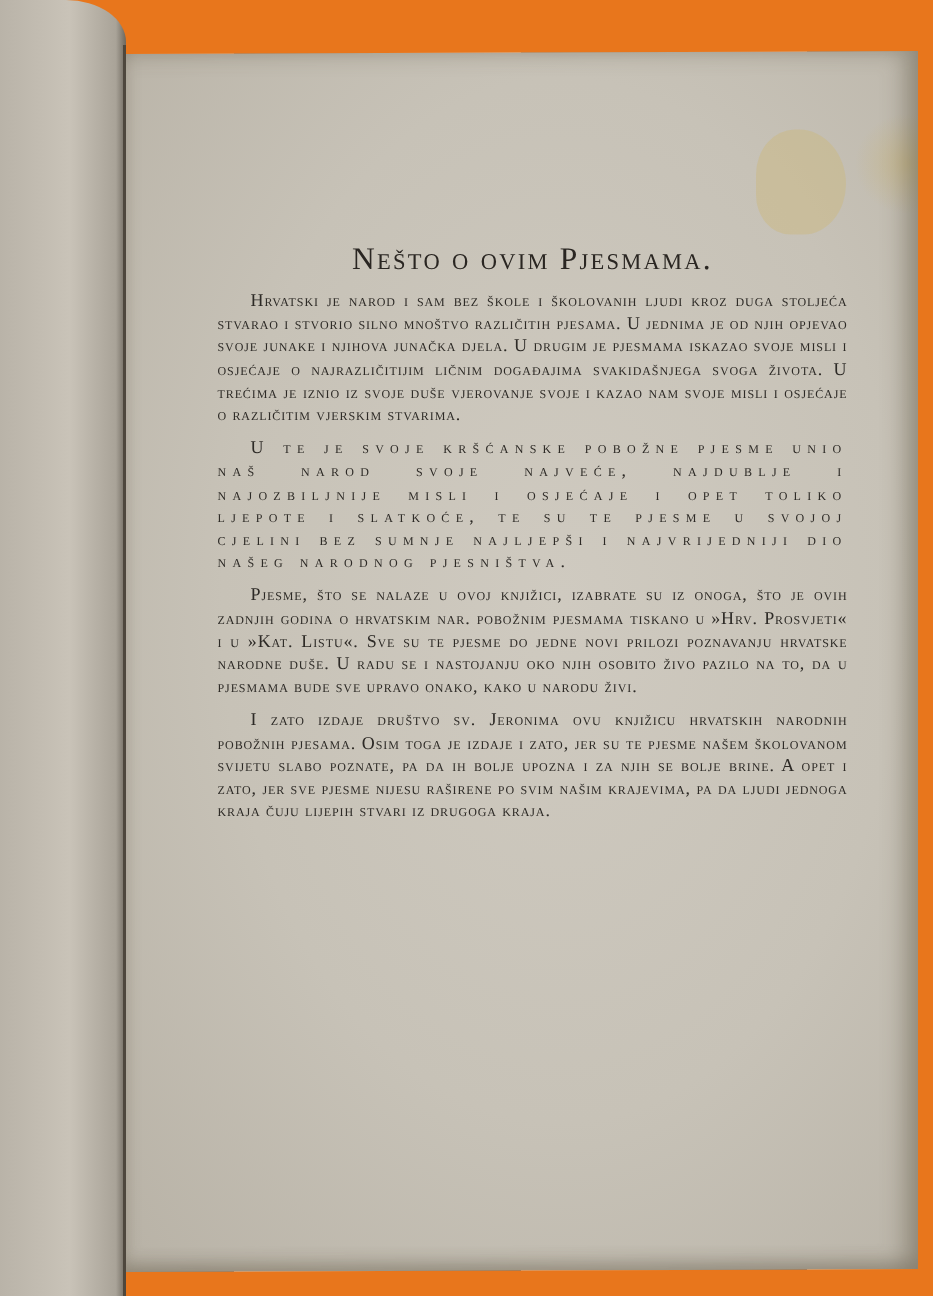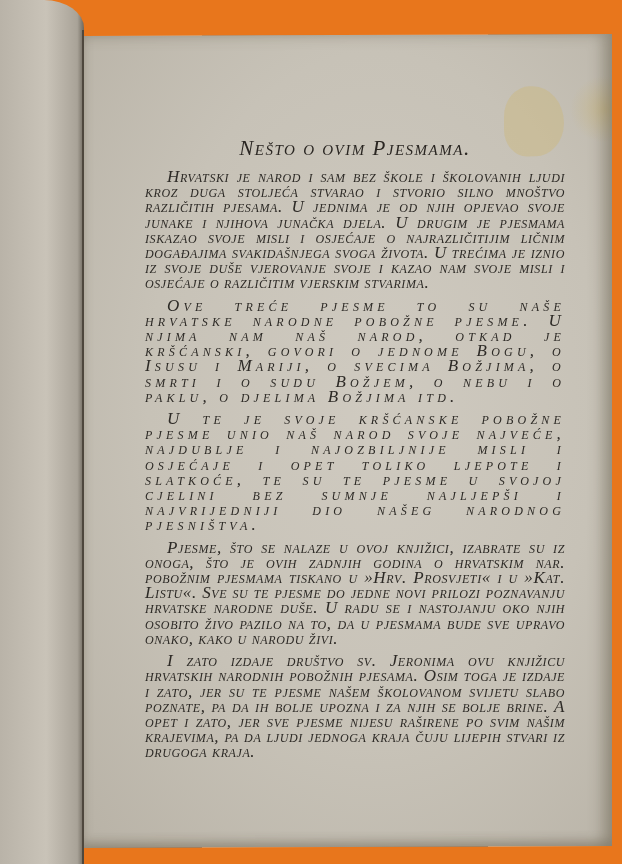--- a/index.html
+++ b/index.html
@@ -22,42 +22,41 @@
       radial-gradient(ellipse 50px 48px at 521px 75px, rgba(200,180,120,0.55), transparent 70%),
       radial-gradient(ellipse at 55% 45%, #cfcac0 0%, #c7c2b7 55%, #b8b2a6 100%);
     box-shadow: inset -10px 0 14px rgba(90,80,60,0.35), inset 0 -6px 10px rgba(90,80,60,0.25);
     transform: skewY(-0.2deg);
   }
   .stain {
     position: absolute; left: 420px; top: 52px; width: 60px; height: 70px;
     border-radius: 45% 55% 50% 40%; background: rgba(205,185,125,0.45);
   }
   .content {
-    position: absolute; left: 145px; top: 136px; width: 420px;
-    color: #2d2a26; font-variant: small-caps; letter-spacing: 0.6px; font-style: italic;
+    position: absolute; left: 145px; top: 160px; width: 420px;
+    color: #2d2a26; font-variant: small-caps; letter-spacing: 0.6px;
   }
   .title {
     text-align: center; font-size: 21px; letter-spacing: 1.5px; margin: 0 0 8px 0;
     font-variant: small-caps; font-weight: normal; color: #2a2622;
   }
   .para {
-    margin: 0 0 7px 0; font-size: 17px; line-height: 15.2px; text-align: justify;
+    margin: 0 0 7px 0; font-size: 12px; line-height: 15.2px; text-align: justify;
     text-indent: 22px; text-transform: none;
   }
   .para.spaced { letter-spacing: 4.2px; }
 </style>
 </head>
 <body>
 
 <div class="left-page"></div>
 
 <div class="main-page">
   <div class="stain"></div>
 </div>
 
 <div class="content">
   <h1 class="title">Nešto o ovim Pjesmama.</h1>
   <p class="para">Hrvatski je narod i sam bez škole i školovanih ljudi kroz duga stoljeća stvarao i stvorio silno mnoštvo različitih pjesama. U jednima je od njih opjevao svoje junake i njihova junačka djela. U drugim je pjesmama iskazao svoje misli i osjećaje o najrazličitijim ličnim događajima svakidašnjega svoga života. U trećima je iznio iz svoje duše vjerovanje svoje i kazao nam svoje misli i osjećaje o različitim vjerskim stvarima.</p>
-  <p class="para spaced">Ove treće pjesme to su naše hrvatske narodne pobožne pjesme. U njima nam naš narod, otkad je kršćanski, govori o jednome Bogu, o Isusu i Mariji, o svecima Božjima, o smrti i o sudu Božjem, o nebu i o paklu, o djelima Božjima itd.</p>
   <p class="para spaced">U te je svoje kršćanske pobožne pjesme unio naš narod svoje najveće, najdublje i najozbiljnije misli i osjećaje i opet toliko ljepote i slatkoće, te su te pjesme u svojoj cjelini bez sumnje najljepši i najvrijedniji dio našeg narodnog pjesništva.</p>
   <p class="para">Pjesme, što se nalaze u ovoj knjižici, izabrate su iz onoga, što je ovih zadnjih godina o hrvatskim nar. pobožnim pjesmama tiskano u »Hrv. Prosvjeti« i u »Kat. Listu«. Sve su te pjesme do jedne novi prilozi poznavanju hrvatske narodne duše. U radu se i nastojanju oko njih osobito živo pazilo na to, da u pjesmama bude sve upravo onako, kako u narodu živi.</p>
   <p class="para">I zato izdaje društvo sv. Jeronima ovu knjižicu hrvatskih narodnih pobožnih pjesama. Osim toga je izdaje i zato, jer su te pjesme našem školovanom svijetu slabo poznate, pa da ih bolje upozna i za njih se bolje brine. A opet i zato, jer sve pjesme nijesu raširene po svim našim krajevima, pa da ljudi jednoga kraja čuju lijepih stvari iz drugoga kraja.</p>
 </div>
 
 </body></html>

